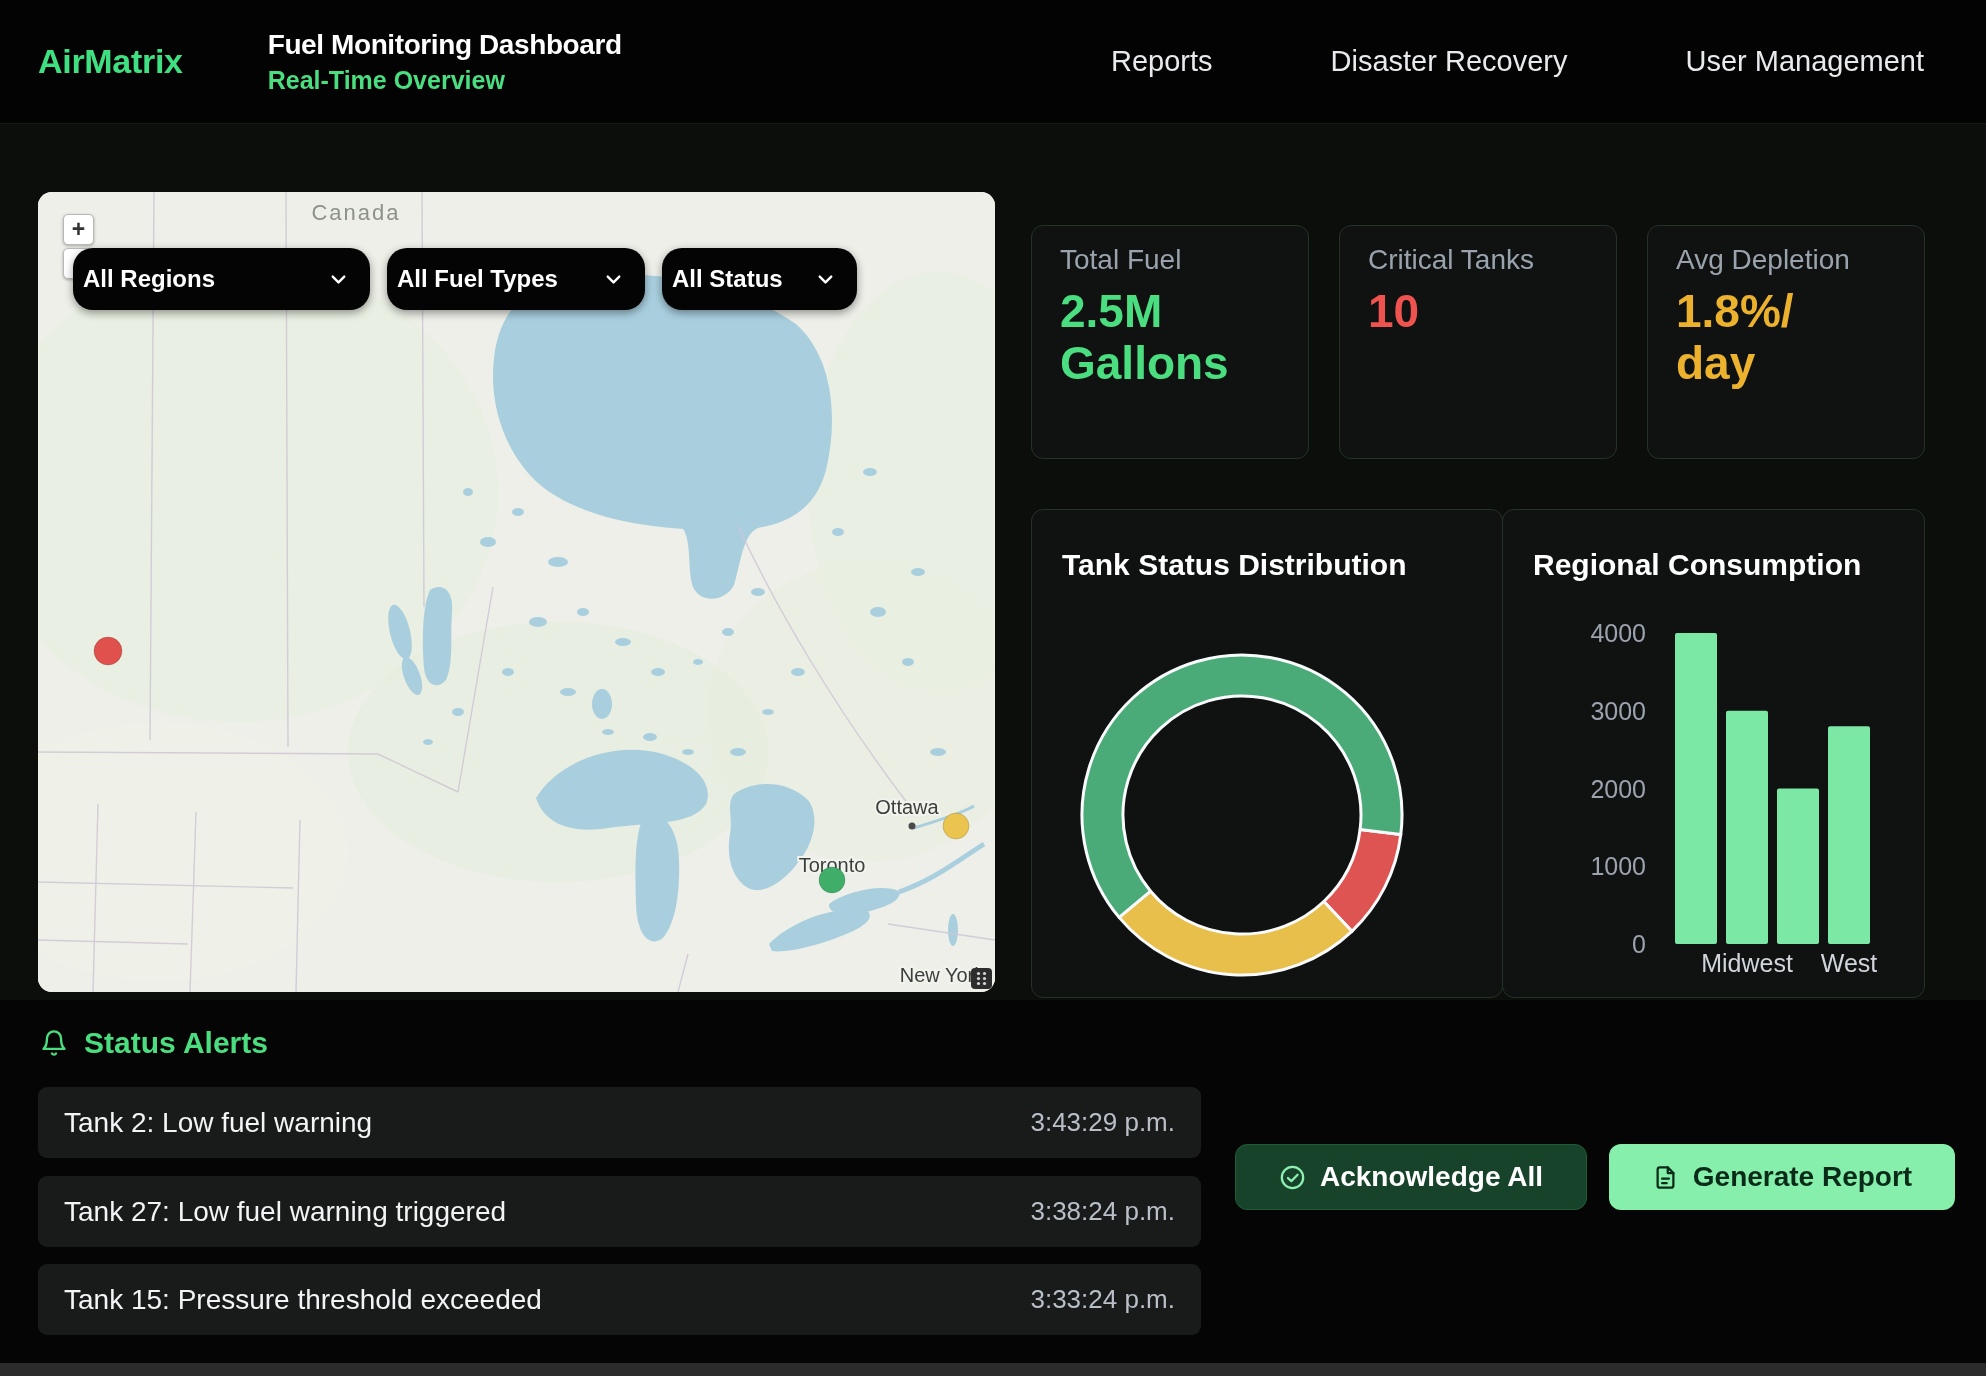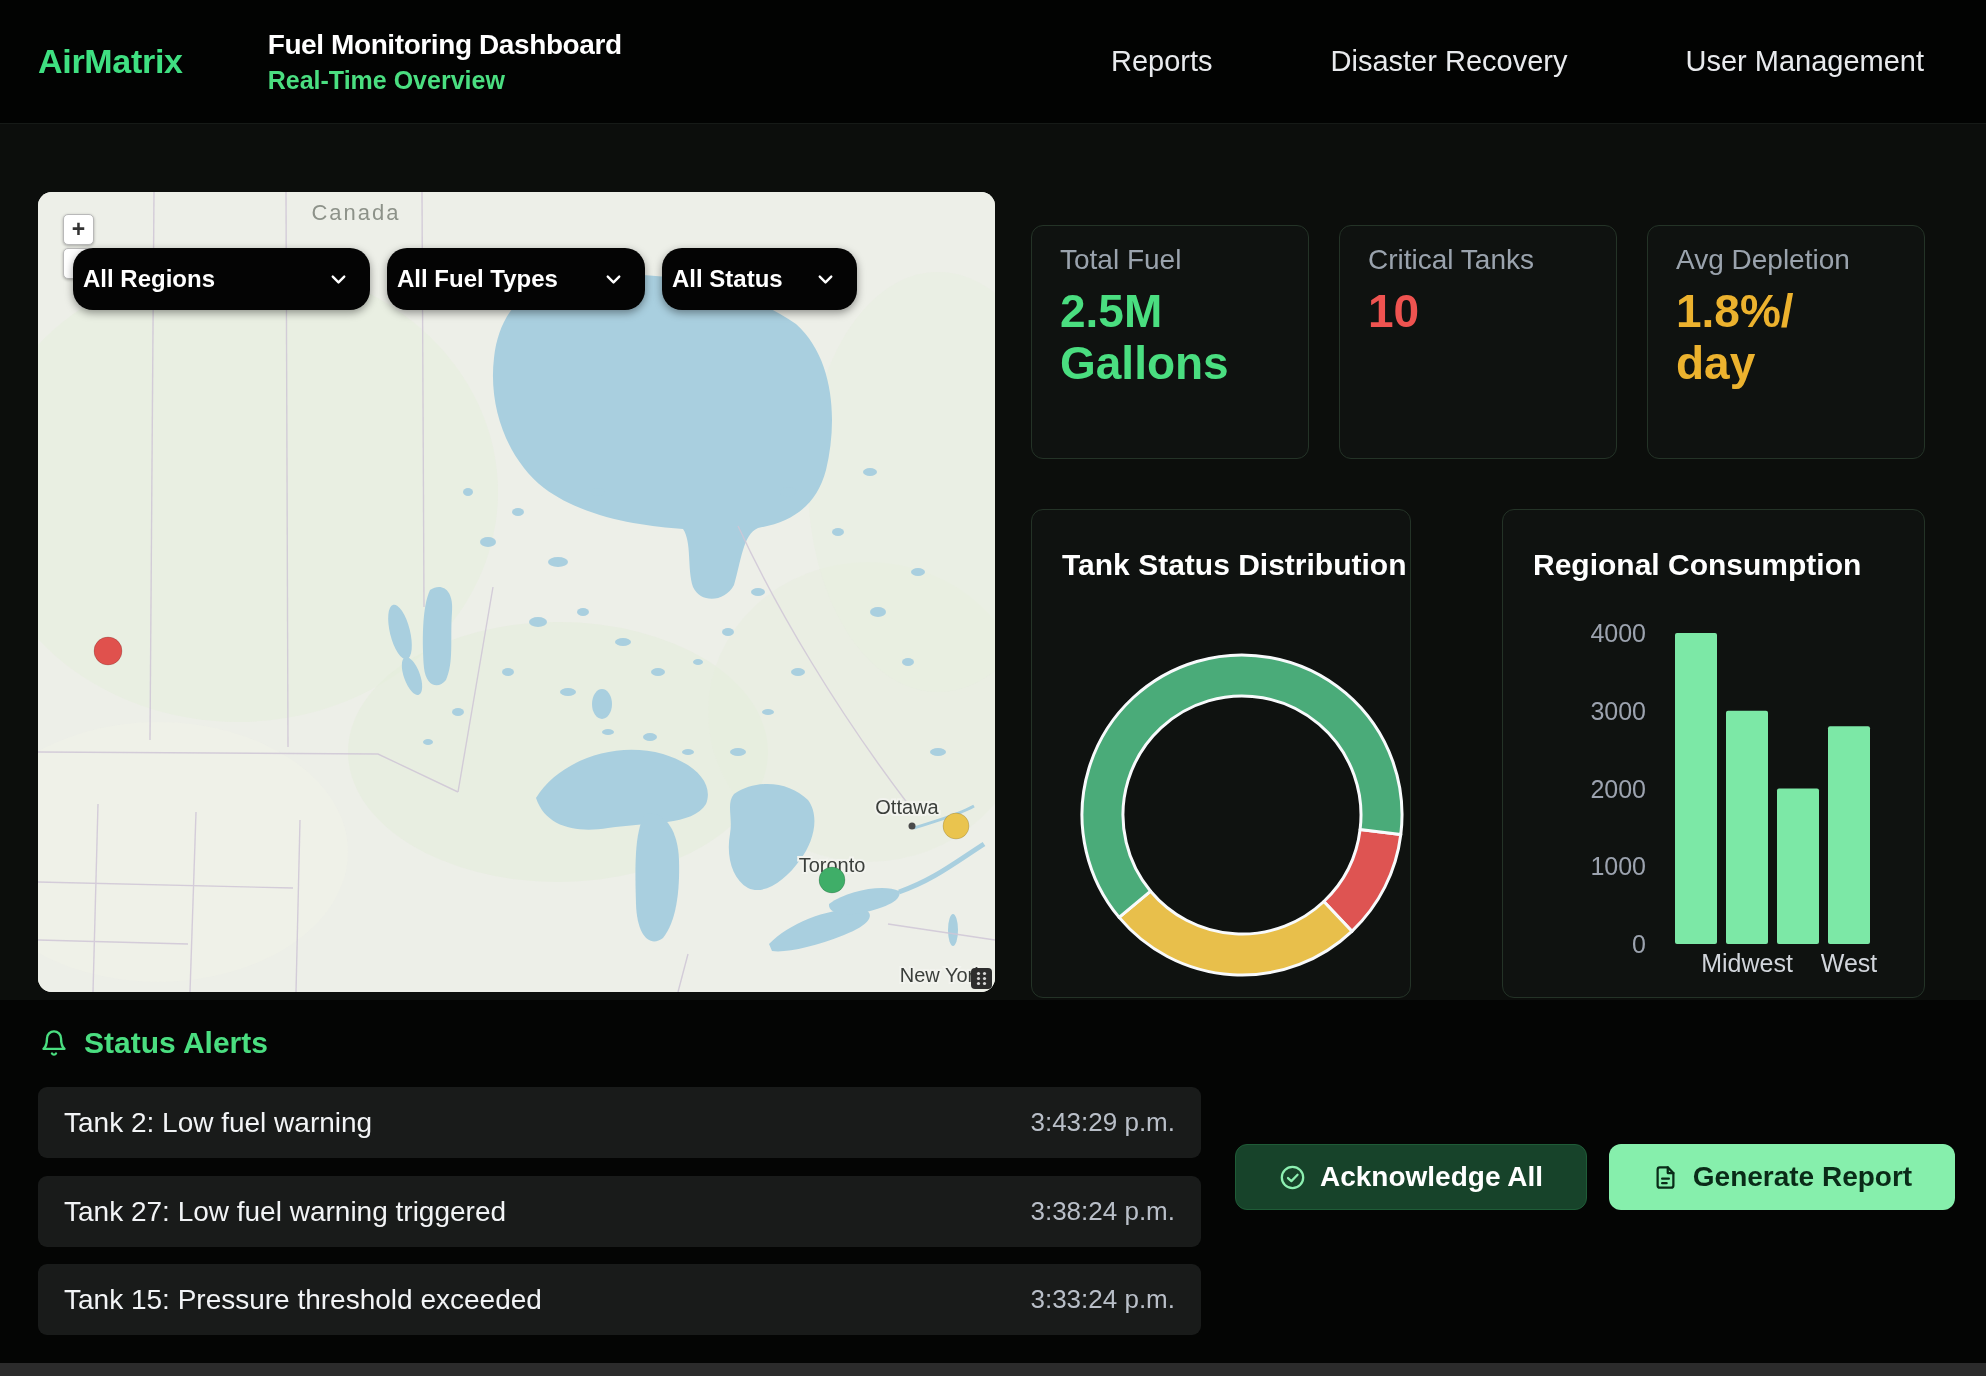--- a/index.html
+++ b/index.html
@@ -65,21 +65,21 @@
   .stat-label { font-size:28px; font-weight:500; color:#9aa3ad; }
   .stat-value { margin-top:10px; font-size:46px; font-weight:700; line-height:1.12; }
   .stat-value span { display:block; }
   .v-green { color:#4ade80; } .v-red { color:#ef5350; } .v-amber { color:#ecb22e; }
 
   
   .chart-card {
     position:absolute; top:509px; height:489px; background:#0f1210;
     border:1px solid #243327; border-radius:12px; overflow:hidden;
   }
-  .donut-card { left:1031px; width:380px; }
+  .donut-card { left:1031px; width:472px; }
   .bar-card   { left:1502px; width:423px; }
   .chart-title { position:absolute; left:30px; top:38px; font-size:30px; font-weight:700; color:#fff; z-index:2; white-space:nowrap; }
   #donut-svg { position:absolute; left:40px; top:135px; }
   #bar-svg { position:absolute; left:0; top:0; width:423px; height:489px; }
 
   
   .alerts-band { position:absolute; left:0; top:1000px; width:1986px; height:364px; background:#040504; }
   .alerts-header { position:absolute; left:40px; top:26px; display:flex; align-items:center; gap:16px; }
   .bell-icon { width:28px; height:28px; }
   .alerts-title { font-size:30px; font-weight:700; color:#4ade80; }

